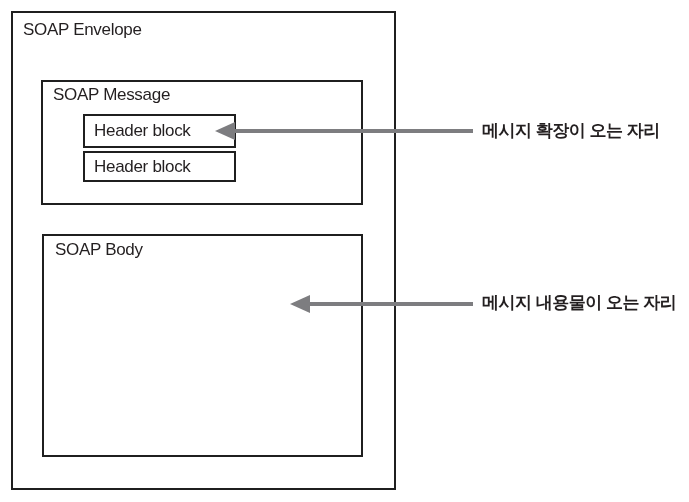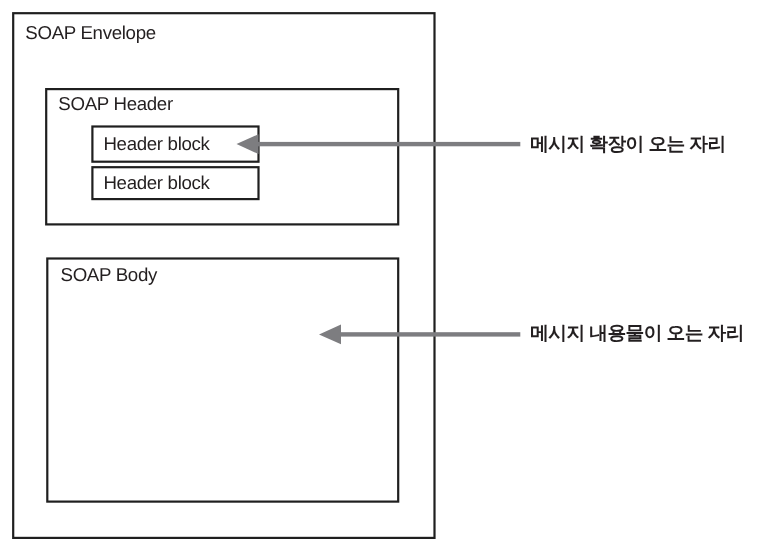--- a/index.html
+++ b/index.html
@@ -84,21 +84,21 @@
 </head>
 <body>
 
 <div class="canvas">
 
   <div class="box envelope">
     <div class="box-label">SOAP Envelope</div>
   </div>
 
   <div class="box soap-header">
-    <div class="box-label">SOAP Header</div>
+    <div class="box-label">SOAP Message</div>
   </div>
 
   <div class="box header-block1">
     <div class="box-label">Header block</div>
   </div>
 
   <div class="box header-block2">
     <div class="box-label">Header block</div>
   </div>
 

